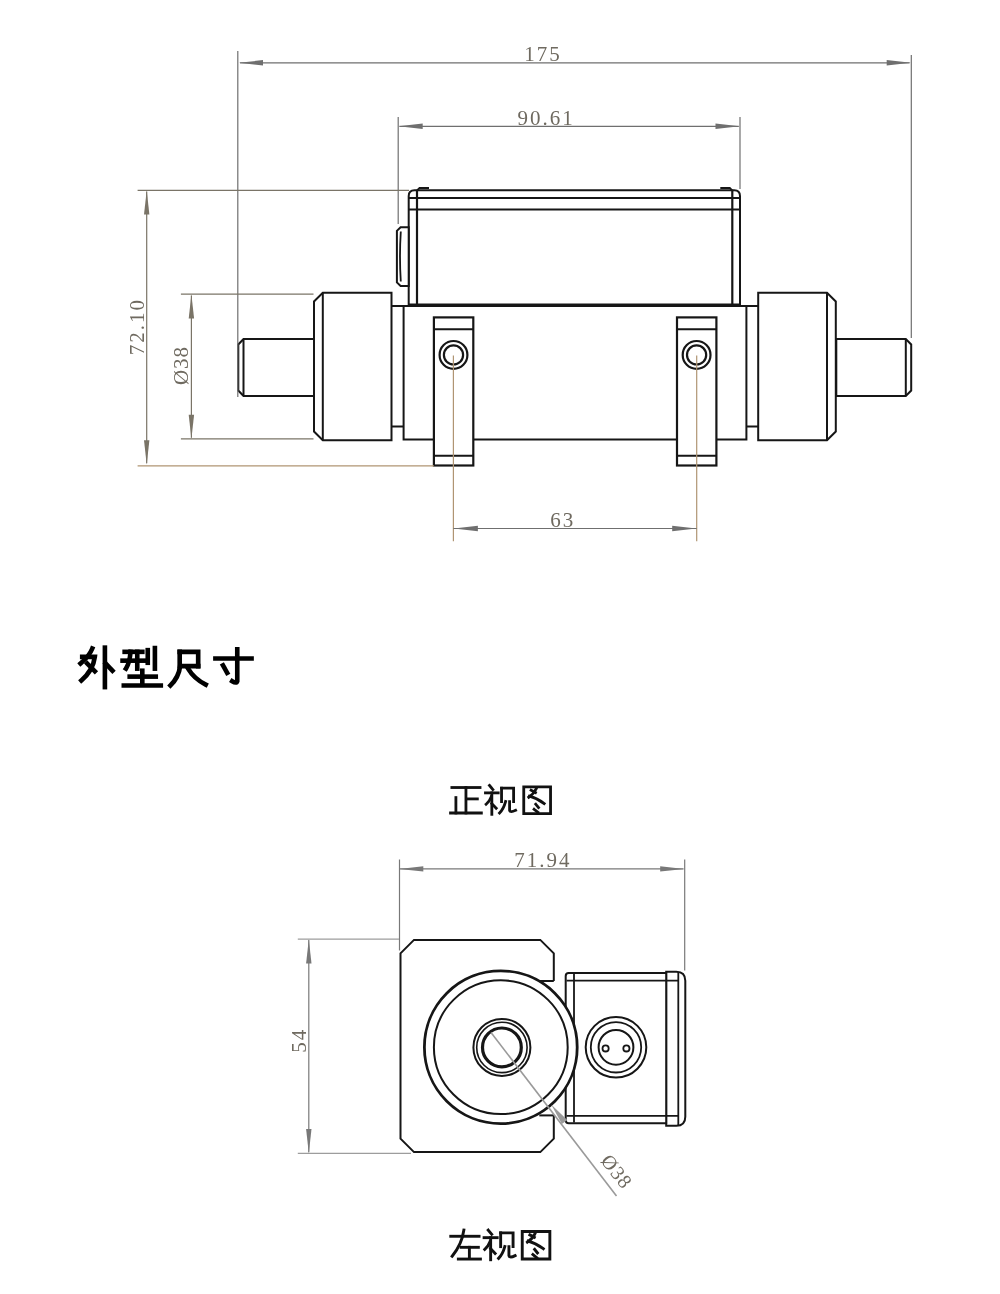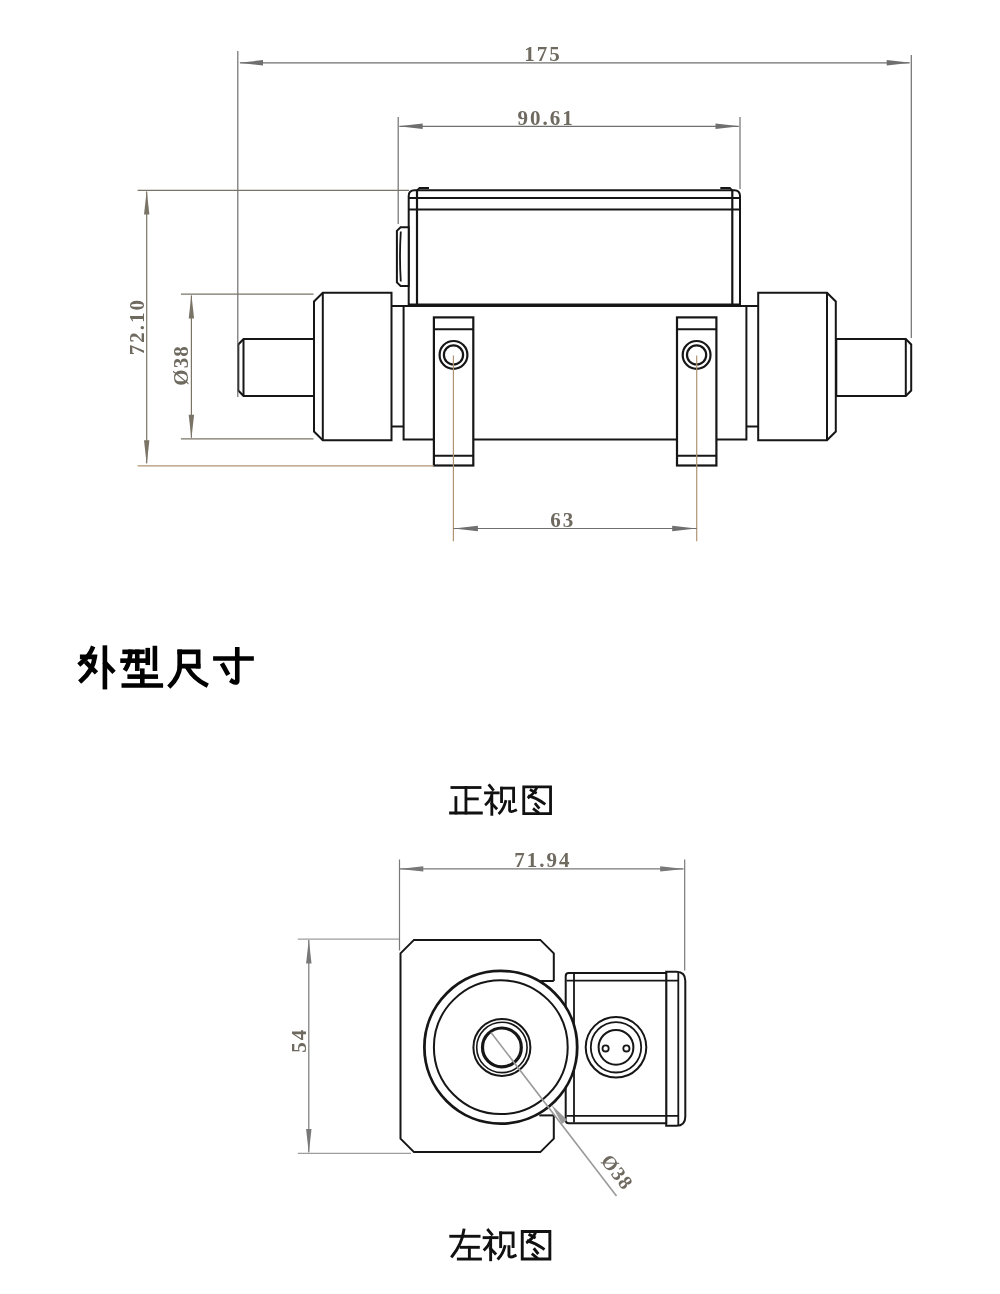--- a/index.html
+++ b/index.html
@@ -1,16 +1,16 @@
 <!DOCTYPE html>
 <html><head>
 <meta charset="utf-8">
 <style>
   html,body{margin:0;padding:0;background:#ffffff;}
-  .page{position:relative;width:1000px;height:1294px;background:#ffffff;overflow:hidden;font-weight:bold;}
+  .page{position:relative;width:1000px;height:1294px;background:#ffffff;overflow:hidden;}
   text{font-family:"Liberation Serif", serif;fill:#6f6a60;}
 </style>
 </head>
 <body>
 <div class="page">
 <svg width="1000" height="1294" viewBox="0 0 1000 1294" xmlns="http://www.w3.org/2000/svg" fill="none">
 
 <defs>
 
   <g id="g-wai" stroke-linecap="square" fill="none">

